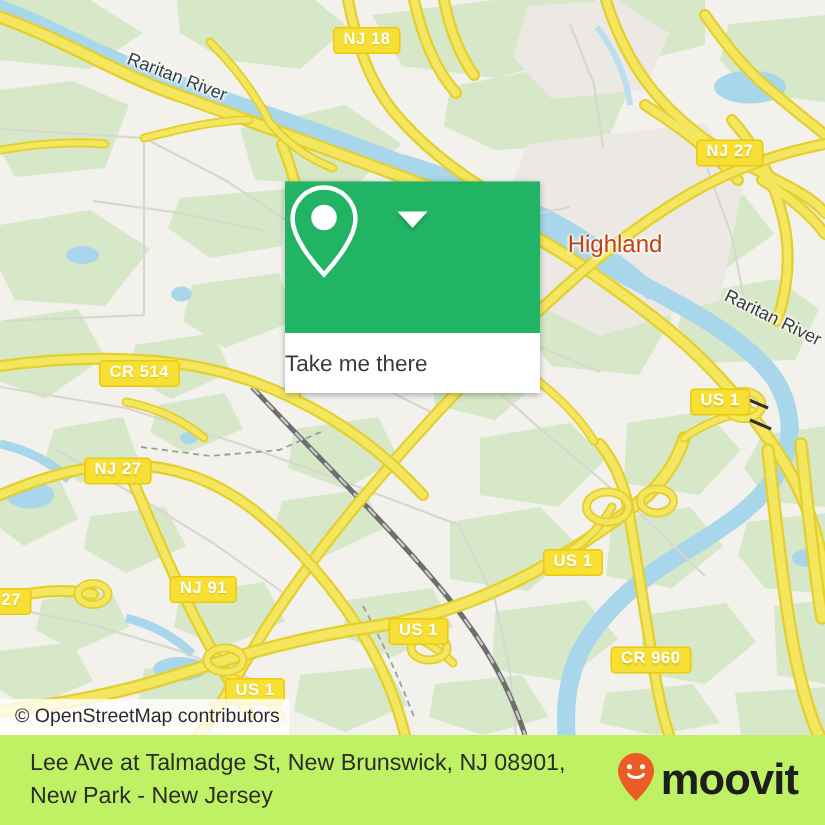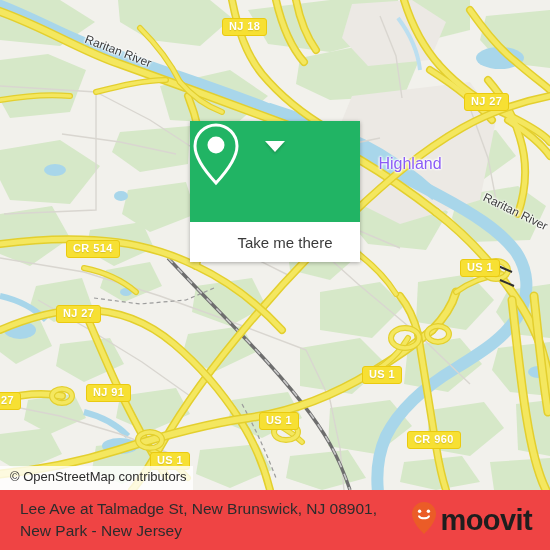--- a/index.html
+++ b/index.html
@@ -48,21 +48,21 @@
   .river-label {
     position: absolute;
     color: #3c3c3c;
     font-size: 12px;
     white-space: nowrap;
     text-shadow: 1px 0 2px #fff, -1px 0 2px #fff, 0 1px 2px #fff, 0 -1px 2px #fff;
     pointer-events: none;
   }
   .place-label {
     position: absolute;
-    color: #8b5cf6;
+    color: #c2410c;
     font-size: 16px;
     text-align: center;
     line-height: 18px;
     white-space: nowrap;
     text-shadow: 1px 0 2px #fff, -1px 0 2px #fff, 0 1px 2px #fff, 0 -1px 2px #fff;
     pointer-events: none;
   }
 
   
   #popup {
@@ -77,22 +77,21 @@
     background: #21b464;
     display: flex;
     align-items: center;
     justify-content: center;
   }
   #popup-body {
     height: 40px;
     background: #ffffff;
     display: flex;
     align-items: center;
-    justify-content: center;
-    padding-left: 20px;
+    justify-content: flex-start;
   }
   #popup-label {
     color: #3a3a3a;
     font-size: 15px;
   }
   #popup-tail {
     position: absolute;
     left: 50%;
     top: 141px;
     width: 0; height: 0;
@@ -115,21 +114,21 @@
     line-height: 18px;
     white-space: nowrap;
   }
 
   
   #footer {
     position: absolute;
     left: 0; top: 490px;
     width: 550px;
     height: 60px;
-    background: #ef4444;
+    background: #bef264;
     display: flex;
     align-items: center;
     box-sizing: border-box;
     padding: 0 12px 0 20px;
   }
   #footer-title {
     flex: 1 1 auto;
     color: #2c2c2c;
     font-size: 15.5px;
     line-height: 22px;
@@ -407,21 +406,21 @@
     <div class="place-label" style="left:370px; top:155px; width:80px;">
       <div>Highland</div>
     </div>
 
     <div class="shield" style="left:222px; top:18px;">NJ 18</div>
     <div class="shield" style="left:464px; top:93px;">NJ 27</div>
     <div class="shield" style="left:66px;  top:240px;">CR 514</div>
     <div class="shield" style="left:460px; top:259px;">US 1</div>
     <div class="shield" style="left:56px;  top:305px;">NJ 27</div>
     <div class="shield" style="left:-6px;  top:392px;">27</div>
-    <div class="shield" style="left:86px;  top:384px;">NJ 91</div>
+    <div class="shield" style="left:113px;  top:384px;">NJ 91</div>
     <div class="shield" style="left:362px; top:366px;">US 1</div>
     <div class="shield" style="left:259px; top:412px;">US 1</div>
     <div class="shield" style="left:407px; top:431px;">CR 960</div>
     <div class="shield" style="left:150px; top:452px;">US 1</div>
 
     <div id="popup">
       <div id="popup-head">
         <span>
           <svg width="52" height="66" viewBox="0 0 52 66" aria-hidden="true">
             <path d="M26,4 C14.4,4 5,13.4 5,25 C5,38 20,55.5 26,62 C32,55.5 47,38 47,25 C47,13.4 37.6,4 26,4 Z" fill="none" stroke="#ffffff" stroke-width="3"></path>

